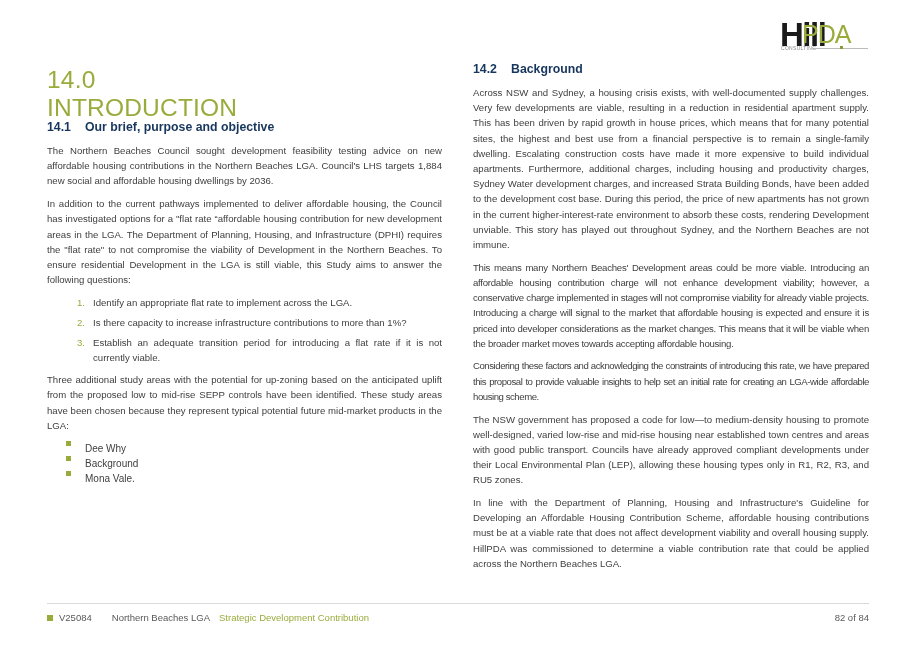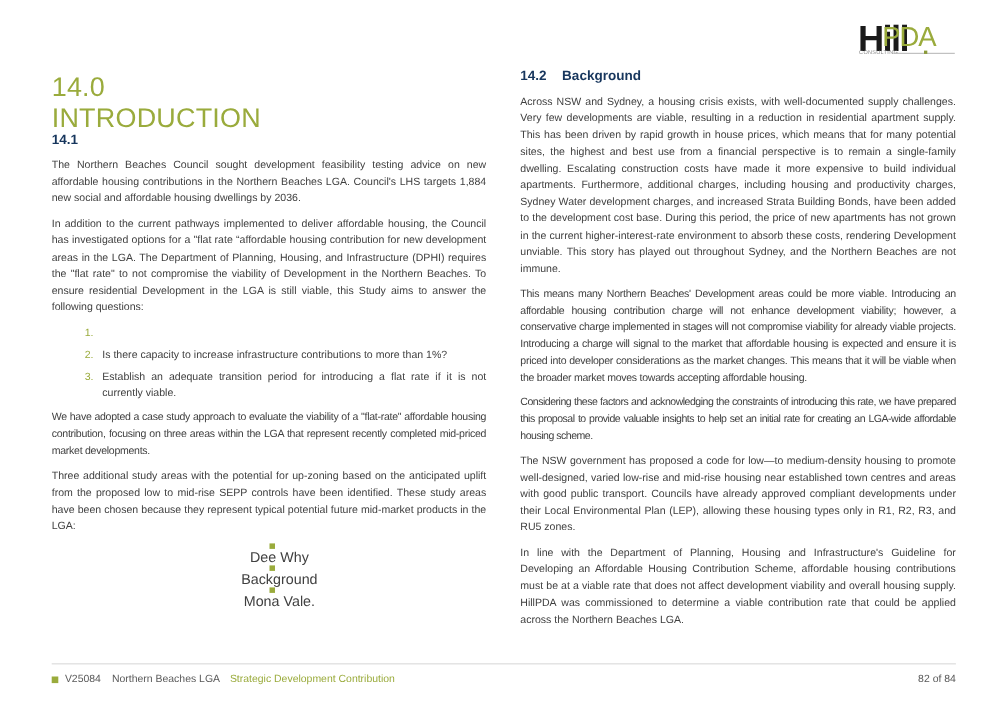--- a/index.html
+++ b/index.html
@@ -23,27 +23,27 @@
   .col-left .section-title { margin-top: 18px; }
 
   p.body { font-size: 9.6px; line-height: 15.2px; text-align: justify; color: #404040; margin-bottom: 7.5px; }
   p.body.tight { letter-spacing: -0.25px; }
 
   ol.questions { list-style: none; margin-left: 30px; margin-bottom: 7px; }
   ol.questions li { font-size: 9.6px; line-height: 15.2px; text-align: justify; display: flex; margin-bottom: 4.8px; }
   ol.questions li .n { color: #9aab3c; width: 16px; flex-shrink: 0; }
 
   ul.areas { list-style: none; margin-left: 19px; }
-  ul.areas li { font-size: 13px; line-height: 15.3px; display: flex; align-items: center; flex-direction: column; }
+  ul.areas li { font-size: 10px; line-height: 15.3px; display: flex; align-items: flex-start; }
   ul.areas li .sq { width: 5px; height: 5px; background: #9aab3c; margin-right: 14px; flex-shrink: 0; }
 
   .footer-rule { position: absolute; left: 47px; top: 603px; width: 822px; height: 1px; background: #d9d9d9; }
   .footer { position: absolute; left: 47px; top: 612px; width: 822px; display: flex; align-items: center; font-size: 9.5px; color: #595959; }
   .footer .sq { width: 6px; height: 6px; background: #9aab3c; margin-right: 6px; }
-  .footer .code { margin-right: 10px; }
+  .footer .code { margin-right: 20px; }
   .footer .lga { margin-right: 9px; }
   .footer .title { color: #9aab3c; }
   .footer .page { margin-left: auto; }
 </style>
 </head>
 <body>
 
 <div class="logo">
   <span class="hill">Hill</span>
   <span class="pda">PDA</span>
@@ -53,40 +53,41 @@
 </div>
 
 <div class="col-left">
   <h1 class="chapter-title">
     <span class="num">14.0</span>
     <span>INTRODUCTION</span>
   </h1>
 
   <h2 class="section-title">
     <span class="num">14.1</span>
+    <span>Our brief, purpose and objective</span>
   </h2>
 
   <p class="body">The Northern Beaches Council sought development feasibility testing advice on new affordable housing contributions in the Northern Beaches LGA. Council's LHS targets 1,884 new social and affordable housing dwellings by 2036.</p>
   <p class="body">In addition to the current pathways implemented to deliver affordable housing, the Council has investigated options for a "flat rate “affordable housing contribution for new development areas in the LGA. The Department of Planning, Housing, and Infrastructure (DPHI) requires the "flat rate" to not compromise the viability of Development in the Northern Beaches. To ensure residential Development in the LGA is still viable, this Study aims to answer the following questions:</p>
 
   <ol class="questions">
     <li>
       <span class="n">1.</span>
+      <span>Identify an appropriate flat rate to implement across the LGA.</span>
     </li>
     <li>
       <span class="n">2.</span>
       <span>Is there capacity to increase infrastructure contributions to more than 1%?</span>
     </li>
     <li>
       <span class="n">3.</span>
       <span>Establish an adequate transition period for introducing a flat rate if it is not currently viable.</span>
     </li>
   </ol>
 
-  <p class="body tight">We have adopted a case study approach to evaluate the viability of a "flat-rate" affordable housing contribution, focusing on three areas within the LGA that represent recently completed mid-priced market developments.</p>
   <p class="body">Three additional study areas with the potential for up-zoning based on the anticipated uplift from the proposed low to mid-rise SEPP controls have been identified. These study areas have been chosen because they represent typical potential future mid-market products in the LGA:</p>
 
   <ul class="areas">
     <li>
       <span class="sq"></span>
       <span>Dee Why</span>
     </li>
     <li>
       <span class="sq"></span>
       <span>Background</span>

